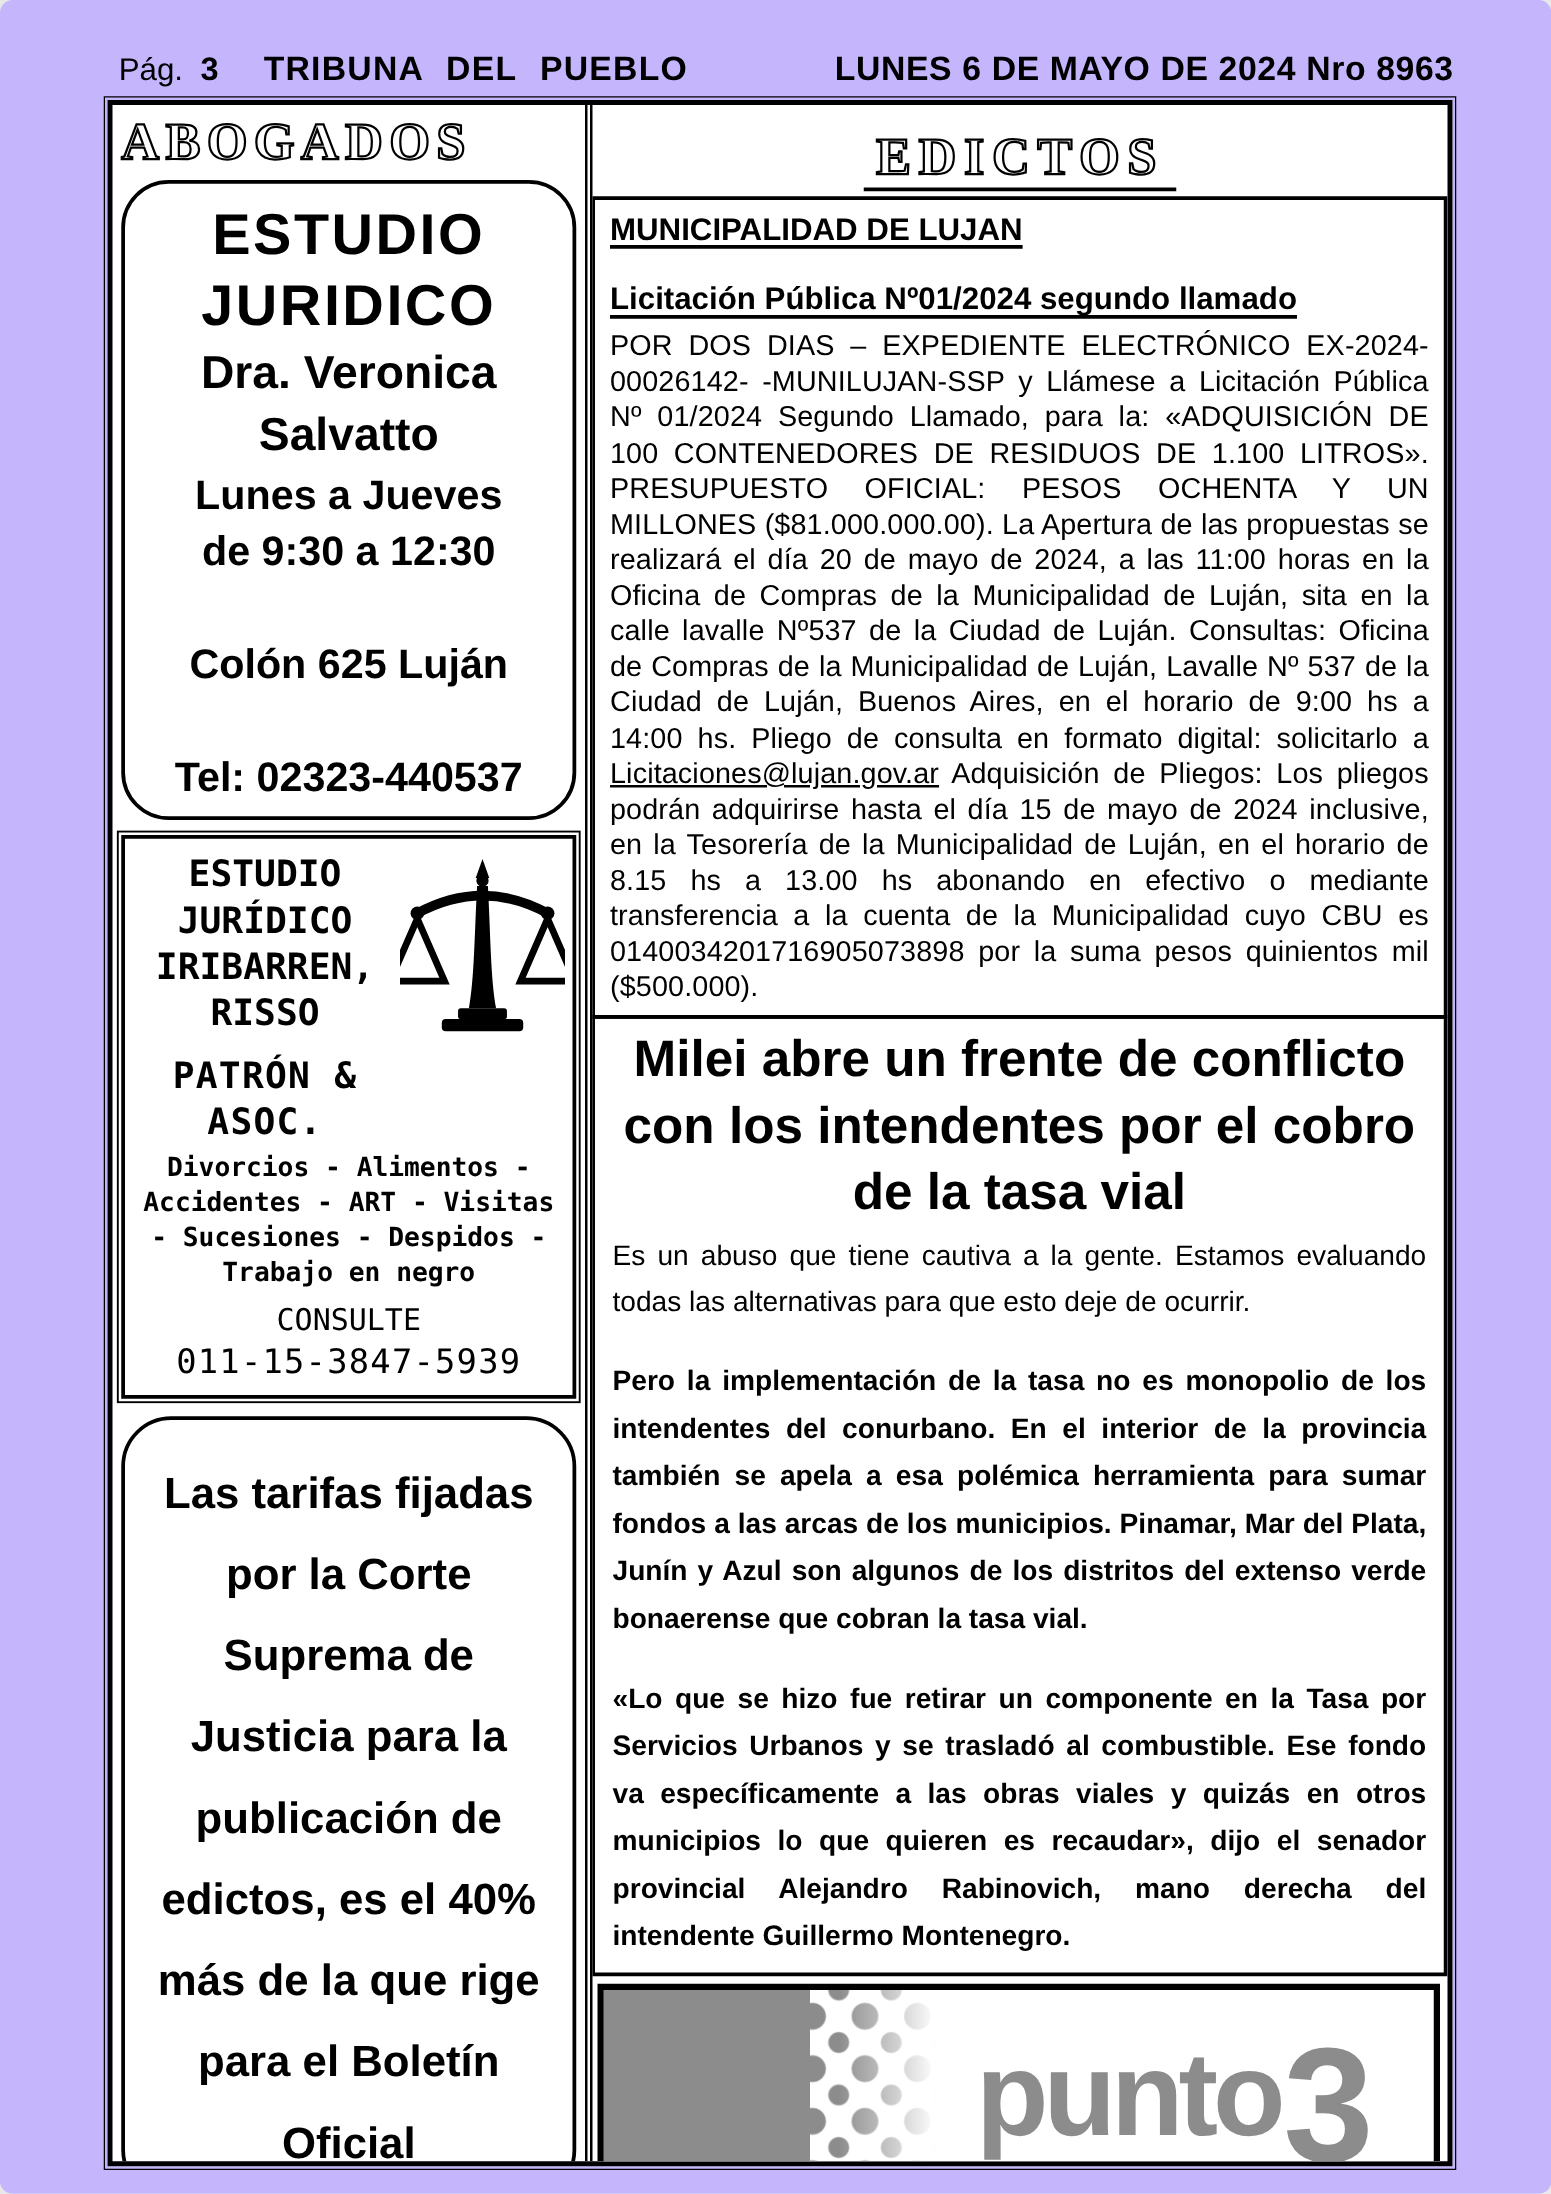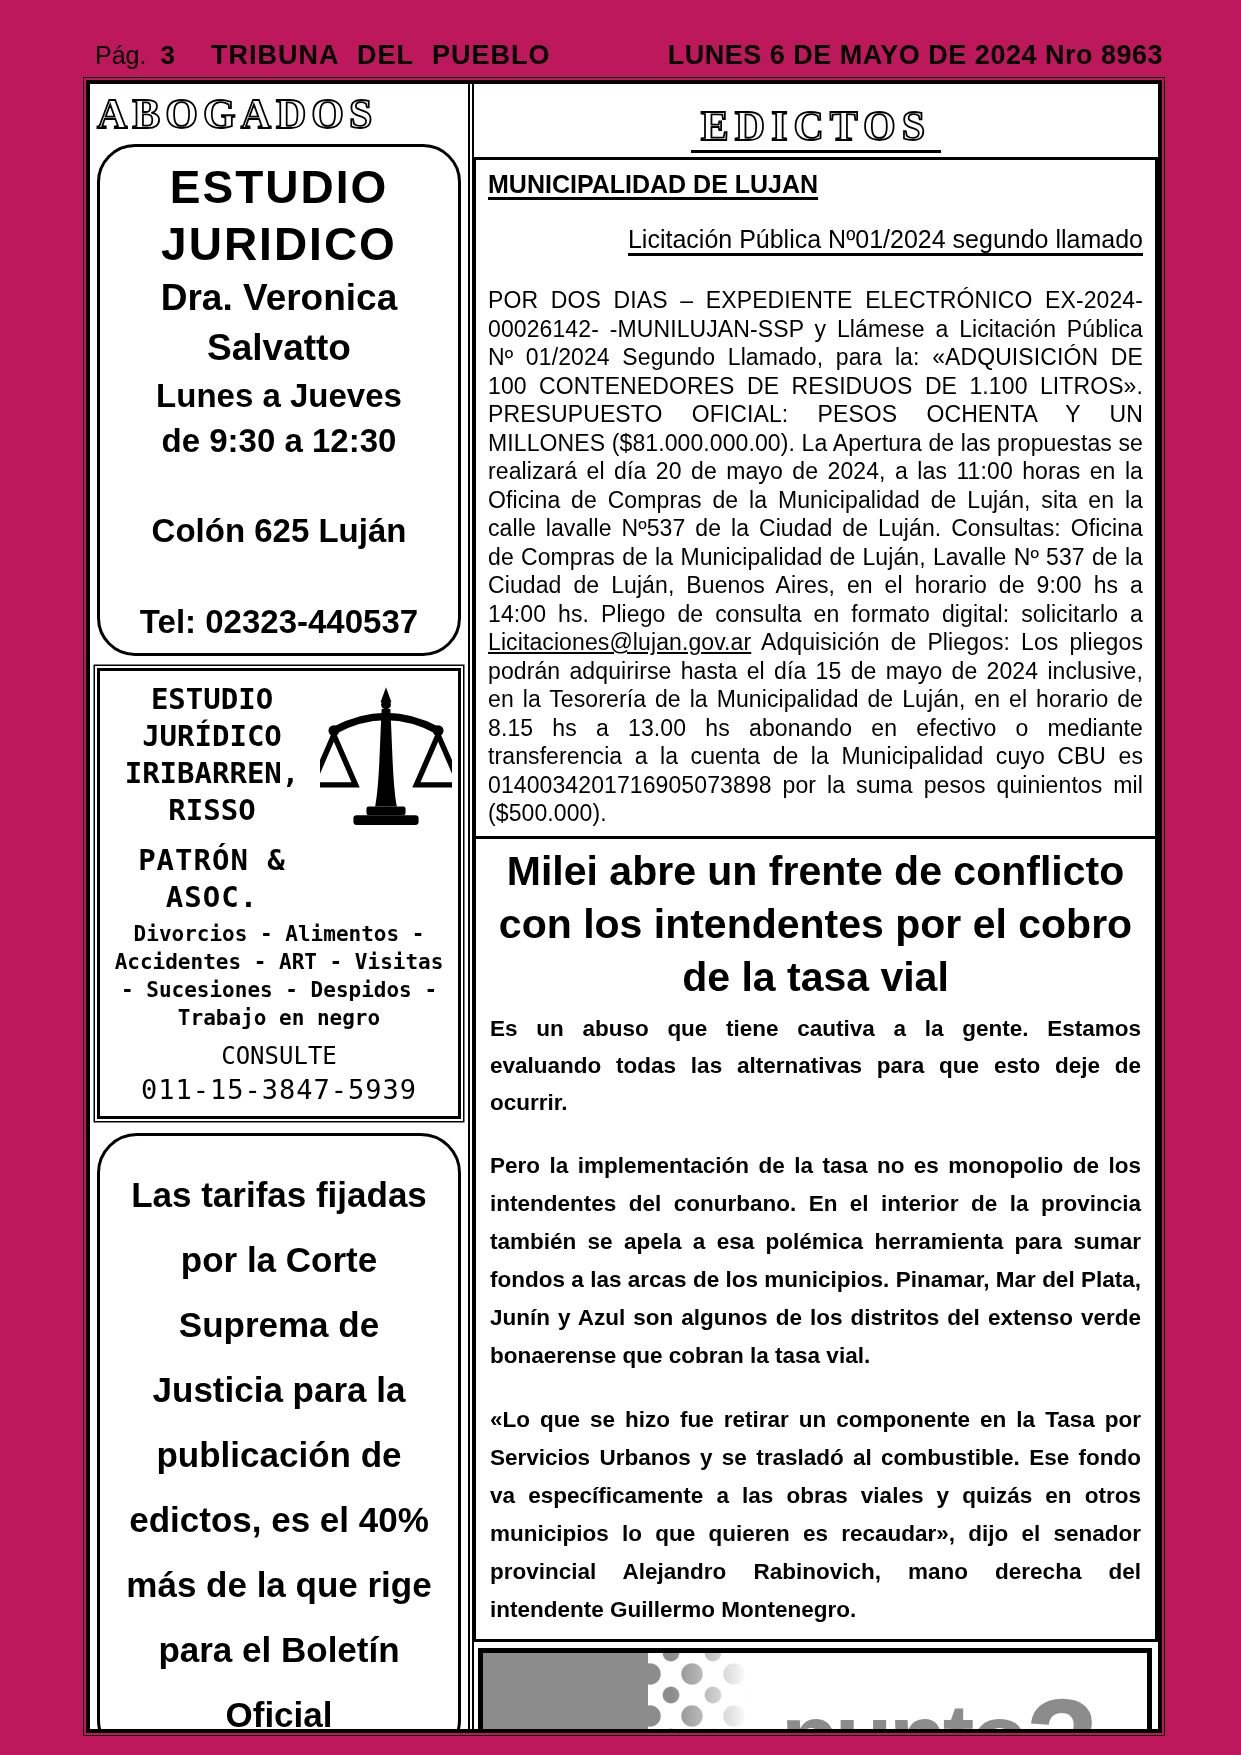--- a/index.html
+++ b/index.html
@@ -1,23 +1,24 @@
 <!DOCTYPE html>
 <html><head>
 <meta charset="utf-8">
 <style>
   * { box-sizing: border-box; margin: 0; padding: 0; }
   html,body { background:#e8e8e8; }
   .page {
     position: relative;
     width: 1241px; height: 1755px;
-    background: #be185d;
+    background: #c4b5fd;
     font-family: "Liberation Sans", sans-serif;
     color: #000;
     overflow: hidden;
+    border-radius: 10px;
   }
   
   .masthead {
     position: absolute; top: 40px; left: 95px; right: 78px;
     display: flex; justify-content: space-between; align-items: baseline;
   }
   .masthead .left-group { display:flex; gap:14px; align-items: baseline; }
   .pg-label { font-size: 25px; }
   .pg-num   { font-size: 26px; font-weight: bold; }
   .paper-name { font-size: 27px; font-weight: bold; letter-spacing: 1px; word-spacing: 10px; }
@@ -93,40 +94,39 @@
   .muni-box {
     border: 3px solid #000; border-left-width: 2px;
     padding: 10px 12px 8px 12px;
   }
   .muni-heading {
     font-size: 25px; font-weight: bold;
     text-decoration: underline; text-decoration-thickness: 2.5px; text-underline-offset: 4px;
     margin-bottom: 26px;
   }
   .muni-sub {
-    font-size: 25px; font-weight: normal;
+    font-size: 25px; font-weight: bold;
     text-decoration: underline; text-decoration-thickness: 2.5px; text-underline-offset: 5px;
-    margin-bottom: 32px;
-    text-align: right;
+    margin-bottom: 8px;
   }
   .muni-body {
     font-size: 23px; line-height: 28.5px;
     text-align: justify; letter-spacing: .1px;
   }
   .muni-body a { color: #000; text-decoration: underline; }
 
   .milei-box {
     border: 3px solid #000; border-left-width: 2px; margin-top: -3px;
     padding: 6px 14px 10px 14px;
   }
   .milei-headline {
     font-size: 41px; font-weight: bold; text-align: center;
     line-height: 53px; margin-bottom: 6px;
   }
-  .milei-lead { font-size: 22.5px; font-weight: bold; line-height: 37px; text-align: justify; }
+  .milei-lead { font-size: 22.5px; font-weight: normal; line-height: 37px; text-align: justify; }
   .milei-p    { font-size: 22.5px; font-weight: bold; line-height: 38px; text-align: justify; margin-top: 26px; }
 
   .radio-ad {
     border: 5px solid #000; margin: 6px 6px 6px 4px; flex: 1;
     display: flex; overflow: hidden; background: #fff;
     min-height: 360px;
   }
   .ad-art { width: 40%; position: relative; }
   .ad-solid { position:absolute; top:0; left:0; bottom:0; width:62%; background:#8c8c8c; }
   .ad-dots {

